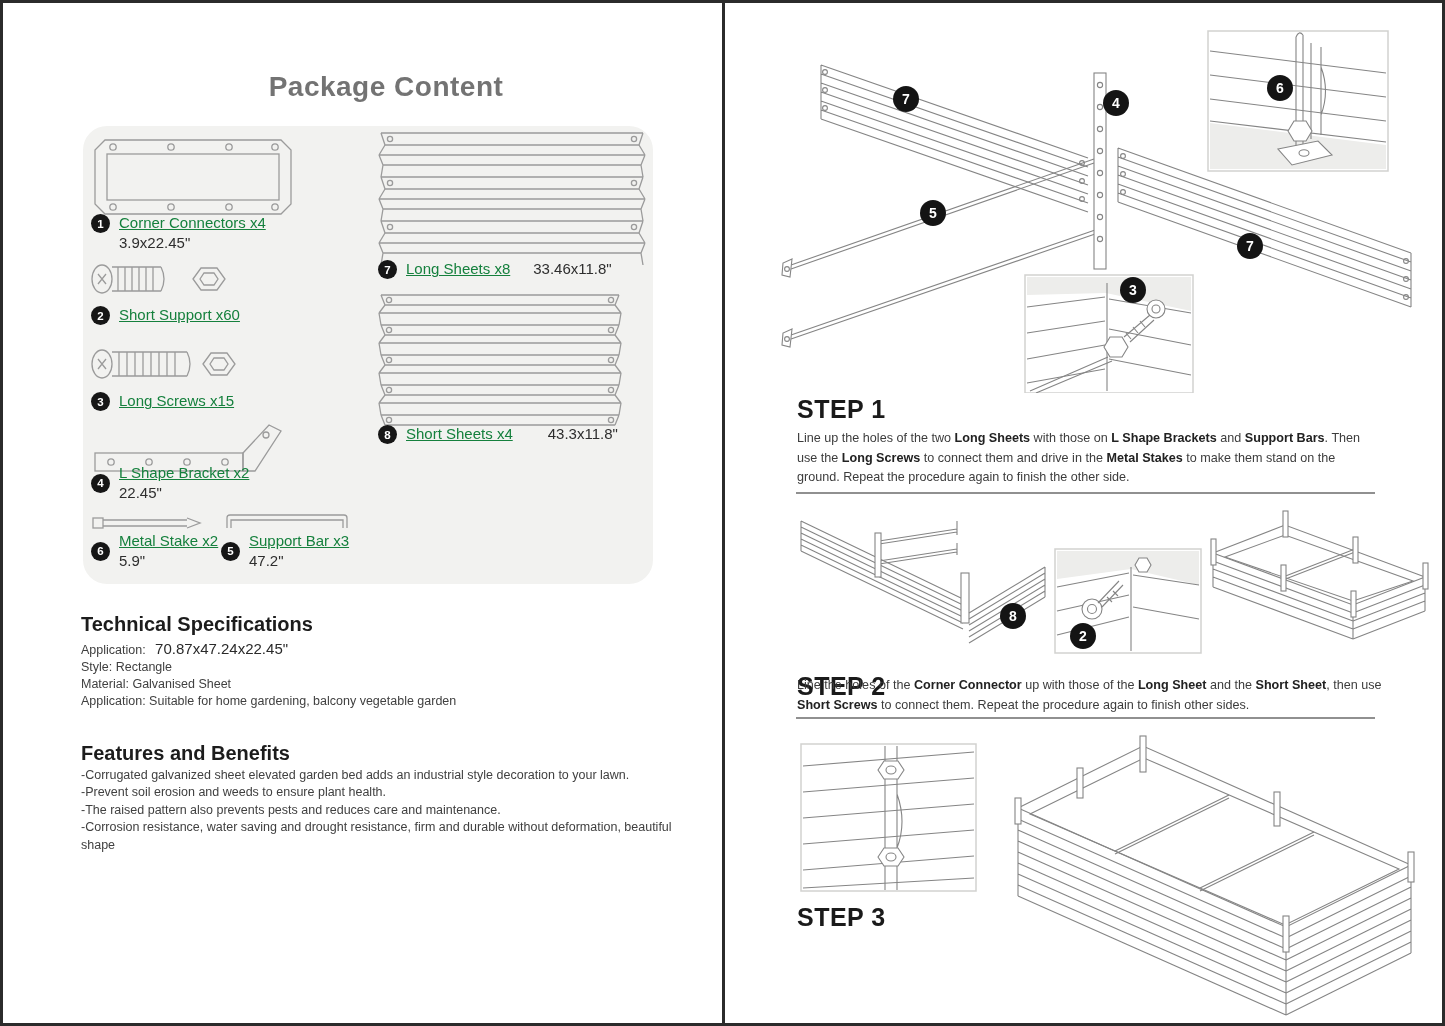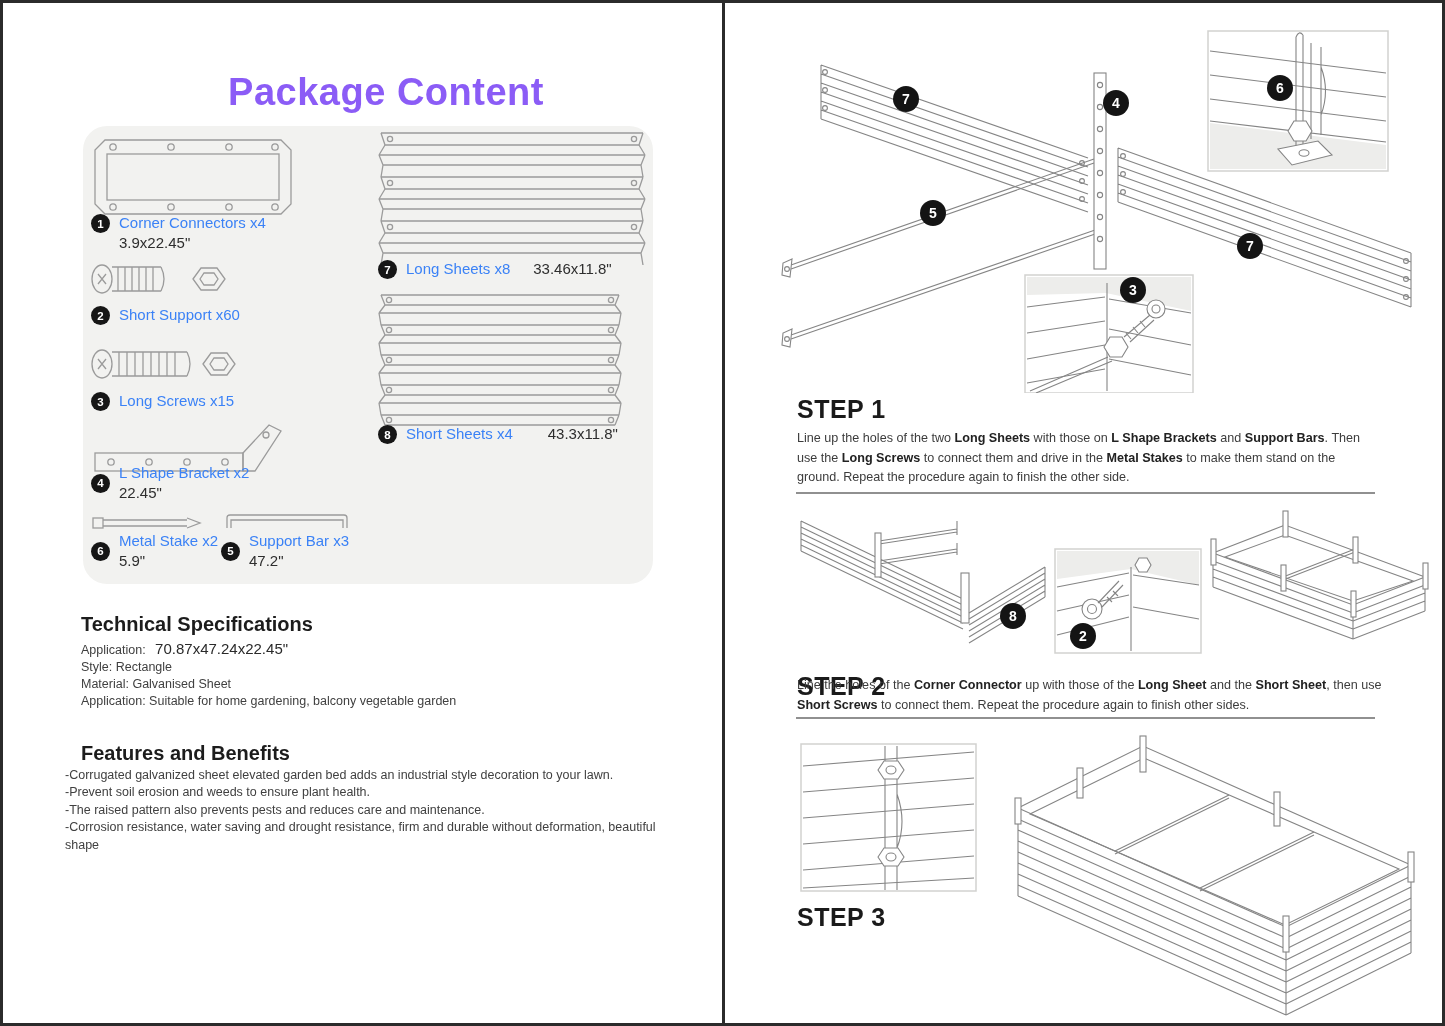--- a/index.html
+++ b/index.html
@@ -1,27 +1,27 @@
 <!DOCTYPE html>
 <html><head>
 <meta charset="utf-8">
 <style>
   html,body{margin:0;padding:0;background:#fff;}
   .page{position:relative;width:1445px;height:1026px;background:#fff;
         border:3px solid #2b2b2b;box-sizing:border-box;overflow:hidden;
         font-family:"Liberation Sans",sans-serif;color:#333;}
   .abs{position:absolute;}
   .divider{position:absolute;left:719px;top:0;width:3px;height:1026px;background:#2b2b2b;}
-  .title{font-size:38px;font-weight:bold;color:#8b5cf6;text-align:center;letter-spacing:.5px;}
+  .title{font-size:28px;font-weight:bold;color:#737373;text-align:center;letter-spacing:.5px;}
   .panel{background:#f2f2f0;border-radius:24px;}
   .part{display:flex;gap:9px;align-items:flex-start;}
   .part.center{align-items:center;}
   .b{flex:0 0 auto;width:19px;height:19px;border-radius:50%;background:#161616;color:#fff;
      font-size:11.5px;font-weight:bold;display:flex;align-items:center;justify-content:center;margin-top:1px;}
-  .plabel{font-size:15px;color:#3b82f6;line-height:1.3;}
+  .plabel{font-size:15px;color:#15803d;line-height:1.3;text-decoration:underline;}
   .pdim{font-size:15px;color:#2e2e2e;line-height:1.3;}
   .h2{font-size:20px;font-weight:bold;color:#1c1c1c;}
   .spec{font-size:12.5px;color:#404040;line-height:17px;}
   .spec .dimval{font-size:15px;color:#2a2a2a;}
   .feat{font-size:12.5px;color:#404040;line-height:17.4px;}
   .stepTitle{font-size:25px;font-weight:bold;color:#1a1a1a;letter-spacing:.5px;}
   .stepBody{font-size:12.6px;color:#3c3c3c;line-height:1.55;}
   .stepBody b{color:#222;}
   .sep{position:absolute;height:2px;background:#909090;}
   .db{position:absolute;width:26px;height:26px;border-radius:50%;background:#141414;color:#fff;
@@ -170,21 +170,21 @@
     <div>
       <span>Application:</span>
       <span class="dimval" style="margin-left:6px;">70.87x47.24x22.45"</span>
     </div>
     <div>Style: Rectangle</div>
     <div>Material: Galvanised Sheet</div>
     <div>Application: Suitable for home gardening, balcony vegetable garden</div>
   </div>
 
   <div class="abs h2" style="left:78px;top:739px;">Features and Benefits</div>
-  <div class="abs feat" style="left:62px;top:764px;width:620px;">
+  <div class="abs feat" style="left:78px;top:764px;width:620px;">
     <div>-Corrugated galvanized sheet elevated garden bed adds an industrial style decoration to your lawn.</div>
     <div>-Prevent soil erosion and weeds to ensure plant health.</div>
     <div>-The raised pattern also prevents pests and reduces care and maintenance.</div>
     <div>-Corrosion resistance, water saving and drought resistance, firm and durable without deformation, beautiful shape</div>
   </div>
 
   <svg class="abs" style="left:723px;top:8px;" width="702" height="382" viewBox="0 0 702 382">
 
     <path class="dg" d="M95,54 L362,147 M95,63 L362,156 M95,72 L362,165 M95,81 L362,174 M95,90 L362,183 M95,99 L362,192 M95,108 L362,201 M95,54 V108"></path>
     <circle class="dg" cx="99" cy="61" r="2.4"></circle>

